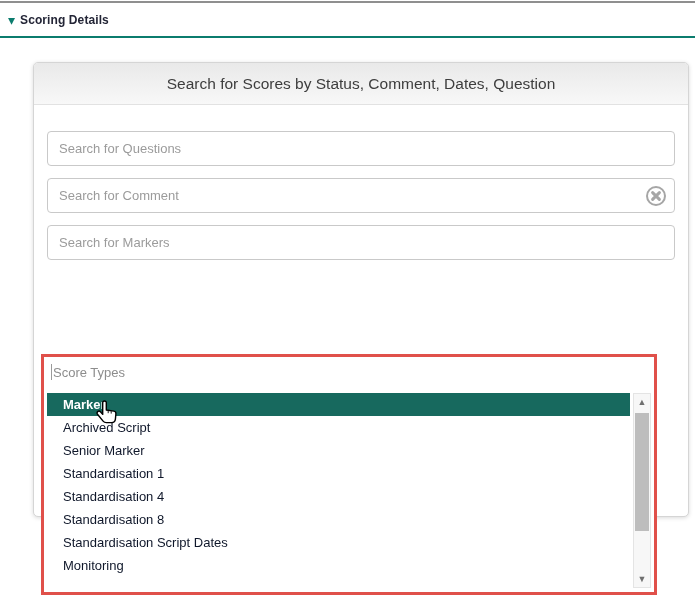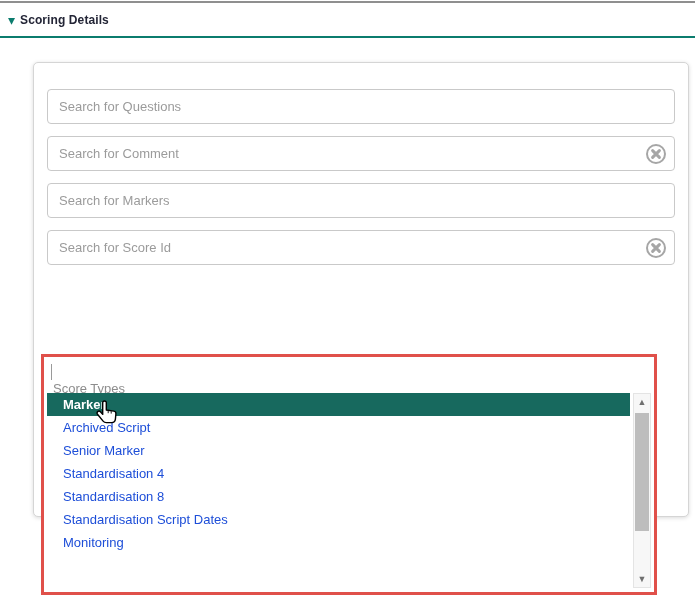--- a/index.html
+++ b/index.html
@@ -37,25 +37,25 @@
   .input-row input::placeholder { color:#9b9b9b; opacity:1; }
   .clear-icon {
     position:absolute; right:8px; top:50%; transform:translateY(-50%);
     width:22px; height:22px; cursor:pointer; display:block;
   }
 
   .score-box {
     position:absolute; left:41px; top:354px; width:610px; height:235px;
     border:3px solid #e0504a; background:#fff; overflow:hidden; z-index:5;
   }
-  .score-label { position:absolute; left:9px; top:24px; font-size:13px; color:#8d8d8d; }
+  .score-label { position:absolute; left:9px; top:8px; font-size:13px; color:#8d8d8d; }
   .score-caret { position:absolute; left:7px; top:7px; width:1px; height:16px; background:#9a9a9a; }
 
   .score-list { position:absolute; left:3px; right:24px; top:36px; bottom:0; overflow:hidden; }
-  .option { height:23px; line-height:23px; padding-left:16px; font-size:13px; color:#1d4ed8; cursor:pointer; white-space:nowrap; }
+  .option { height:23px; line-height:23px; padding-left:16px; font-size:13px; color:#0f172a; cursor:pointer; white-space:nowrap; }
   .option.selected { background:#17695e; color:#fff; font-weight:700; }
 
   .scrollbar { position:absolute; top:36px; right:3px; bottom:4px; width:18px; background:#f7f7f7; border:1px solid #e4e4e4; box-sizing:border-box; }
   .sb-btn { position:absolute; left:0; width:100%; height:16px; display:flex; align-items:center; justify-content:center; font-size:9px; color:#6f6f6f; cursor:pointer; background:#f7f7f7; }
   .sb-up { top:0; }
   .sb-down { bottom:0; }
   .sb-thumb { position:absolute; left:1px; right:1px; top:19px; height:118px; background:#bdbdbd; cursor:pointer; }
 
   .hand-cursor { position:absolute; left:96px; top:399px; z-index:9; pointer-events:none; }
 </style>
@@ -66,58 +66,55 @@
 
   <div class="top-divider"></div>
 
   <div class="section-header">
     <span class="chevron">▾</span>
     <span class="section-title">Scoring Details</span>
   </div>
   <div class="teal-rule"></div>
 
   <div class="card">
+    <div class="card-header">
+      <span class="card-title">Search for Scores by Status, Comment, Dates, Question</span>
+    </div>
     <div class="card-body">
 
       <div class="input-row">
         <input type="text" placeholder="Search for Questions" style="">
       </div>
 
       <div class="input-row">
         <input type="text" placeholder="Search for Comment" style="">
         <svg class="clear-icon" viewBox="0 0 22 22">
           <circle cx="11" cy="11" r="9" fill="none" stroke="#a6a6a6" stroke-width="2"></circle>
           <path d="M7.6 7.6 L14.4 14.4 M14.4 7.6 L7.6 14.4" stroke="#a6a6a6" stroke-width="3" stroke-linecap="round"></path>
         </svg>
       </div>
 
       <div class="input-row">
         <input type="text" placeholder="Search for Markers" style="">
       </div>
 
 
-      <div class="input-row">
-        <input type="text" placeholder="Search for Score Id" style="">
-        <svg class="clear-icon" viewBox="0 0 22 22">
-          <circle cx="11" cy="11" r="9" fill="none" stroke="#a6a6a6" stroke-width="2"></circle>
-          <path d="M7.6 7.6 L14.4 14.4 M14.4 7.6 L7.6 14.4" stroke="#a6a6a6" stroke-width="3" stroke-linecap="round"></path>
-        </svg>
-      </div>
 
     </div>
   </div>
 
   <div class="score-box">
     <div class="score-caret"></div>
     <div class="score-label">Score Types</div>
 
     <div class="score-list" id="score-list">
         <div class="option selected">Marker</div>
         <div class="option">Archived Script</div>
         <div class="option">Senior Marker</div>
+        <div class="option">Standardisation 1</div>
         <div class="option">Standardisation 4</div>
         <div class="option">Standardisation 8</div>
         <div class="option">Standardisation Script Dates</div>
         <div class="option">Monitoring</div>
       </div>
 
     <div class="scrollbar">
       <div class="sb-btn sb-up">▲</div>
       <div class="sb-thumb"></div>
       <div class="sb-btn sb-down">▼</div>

